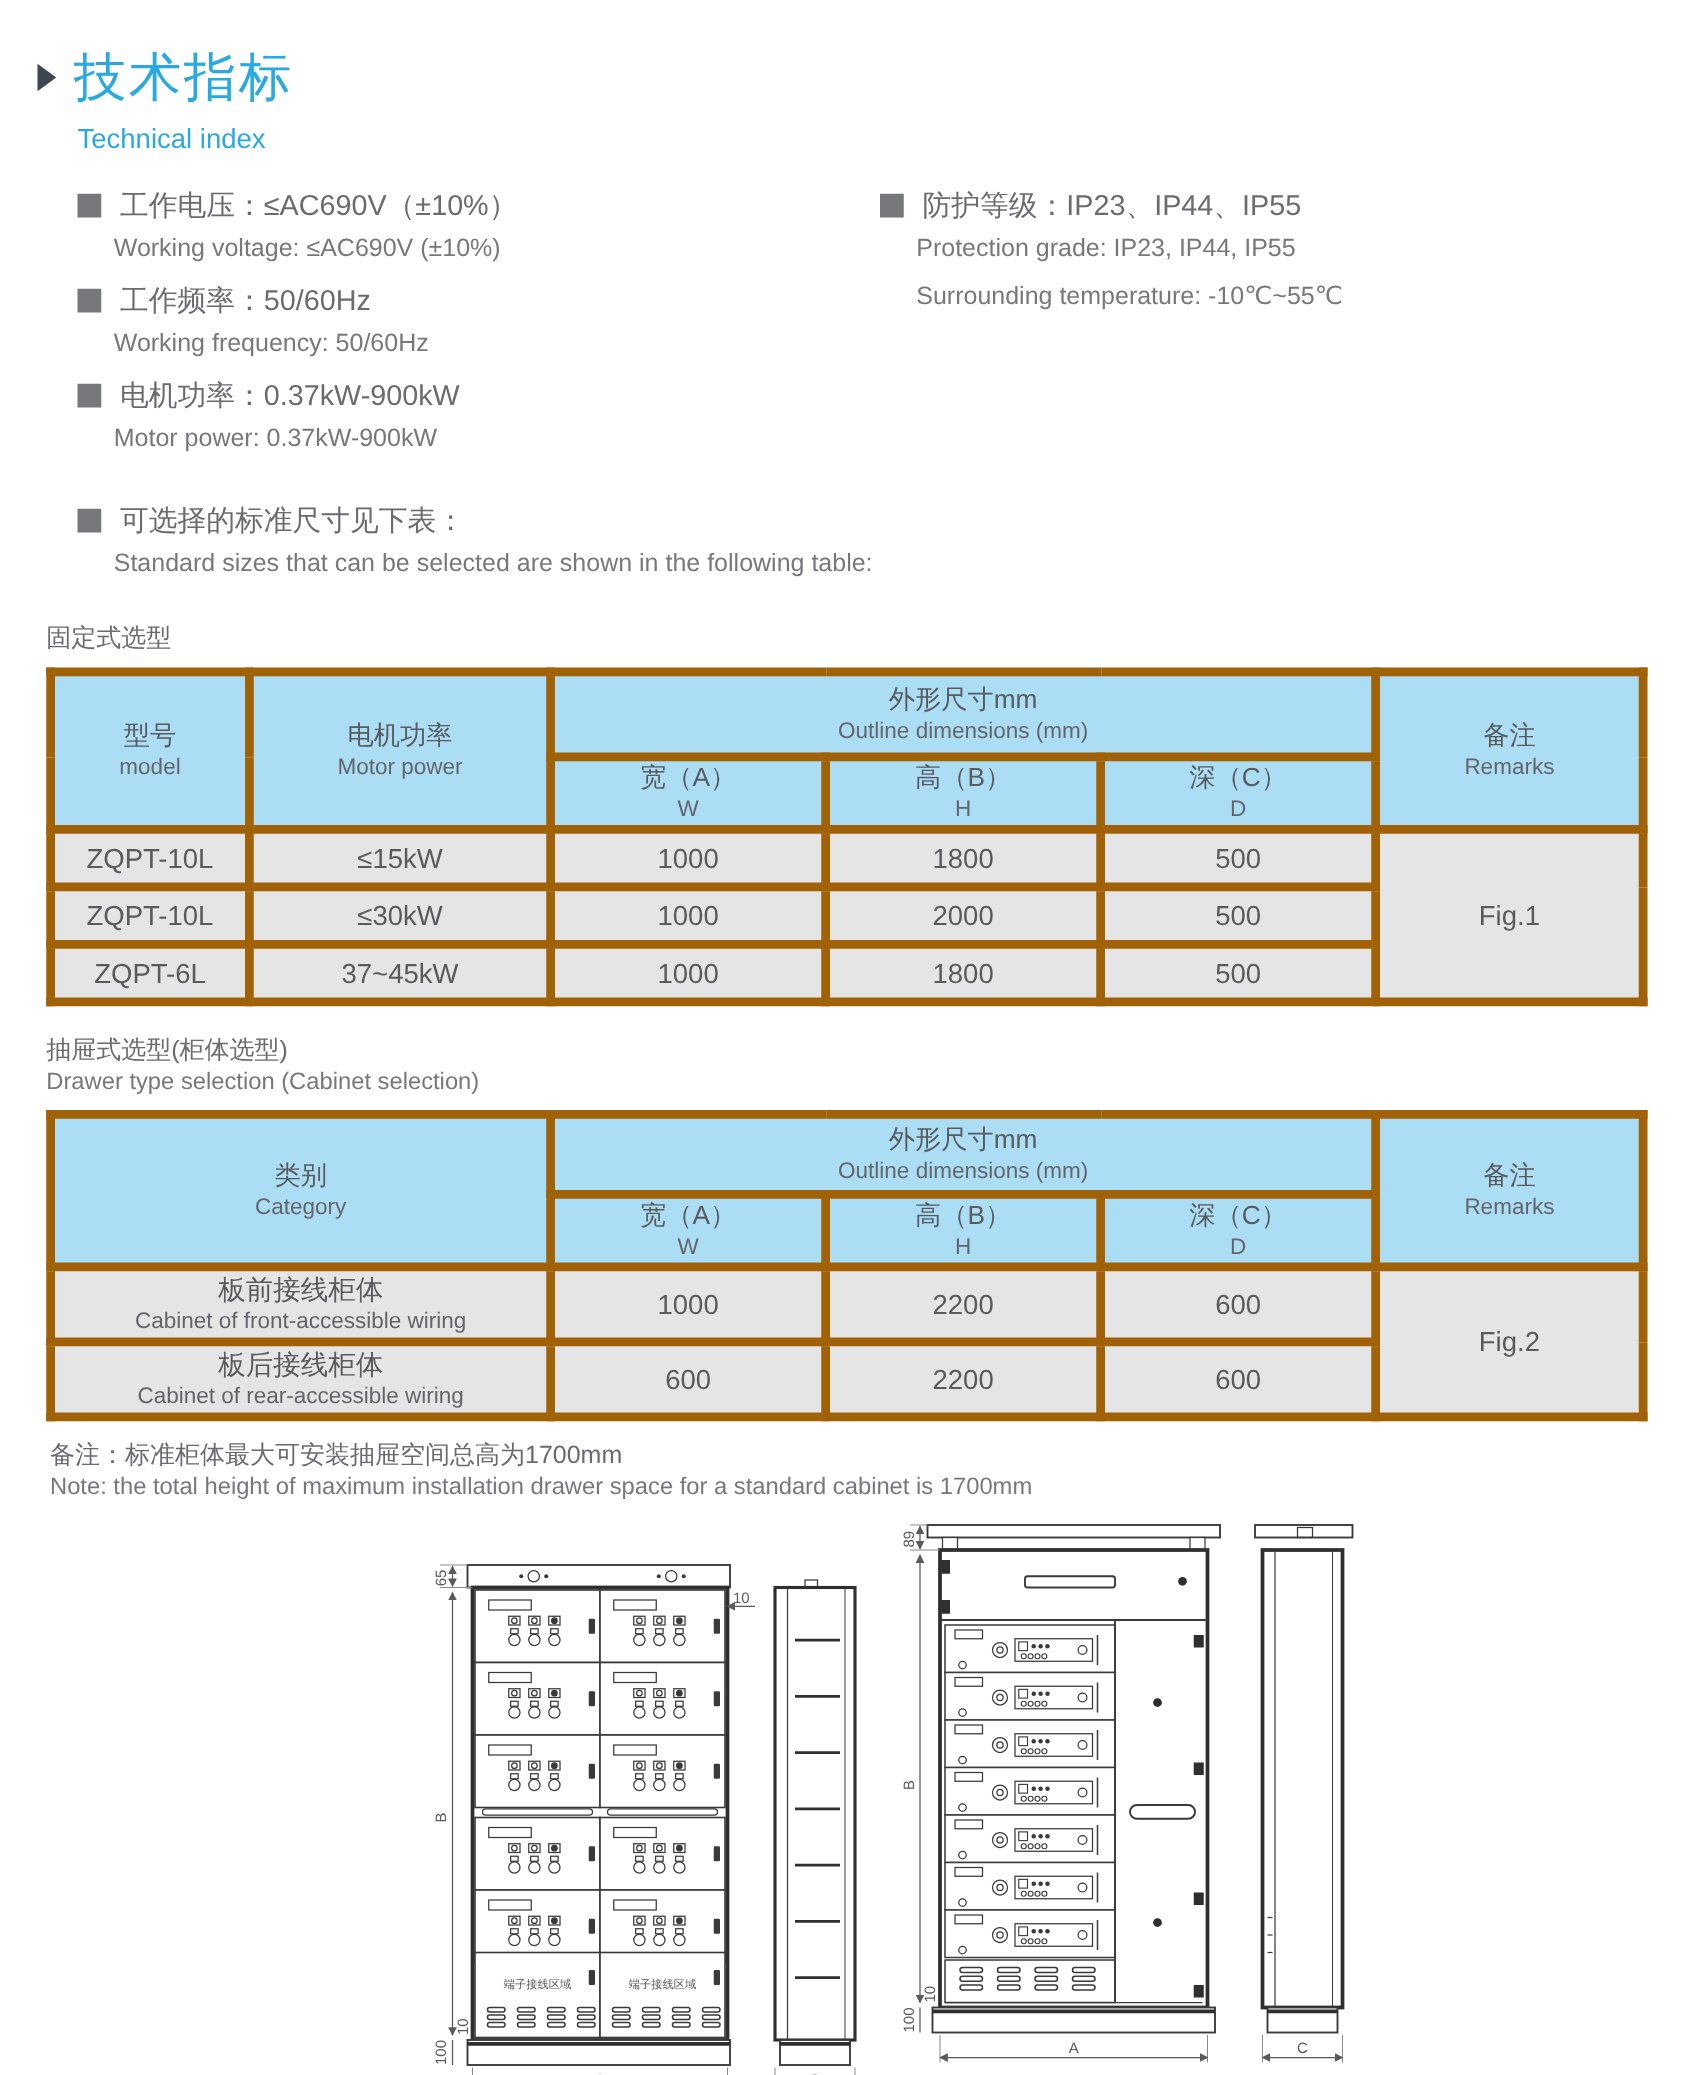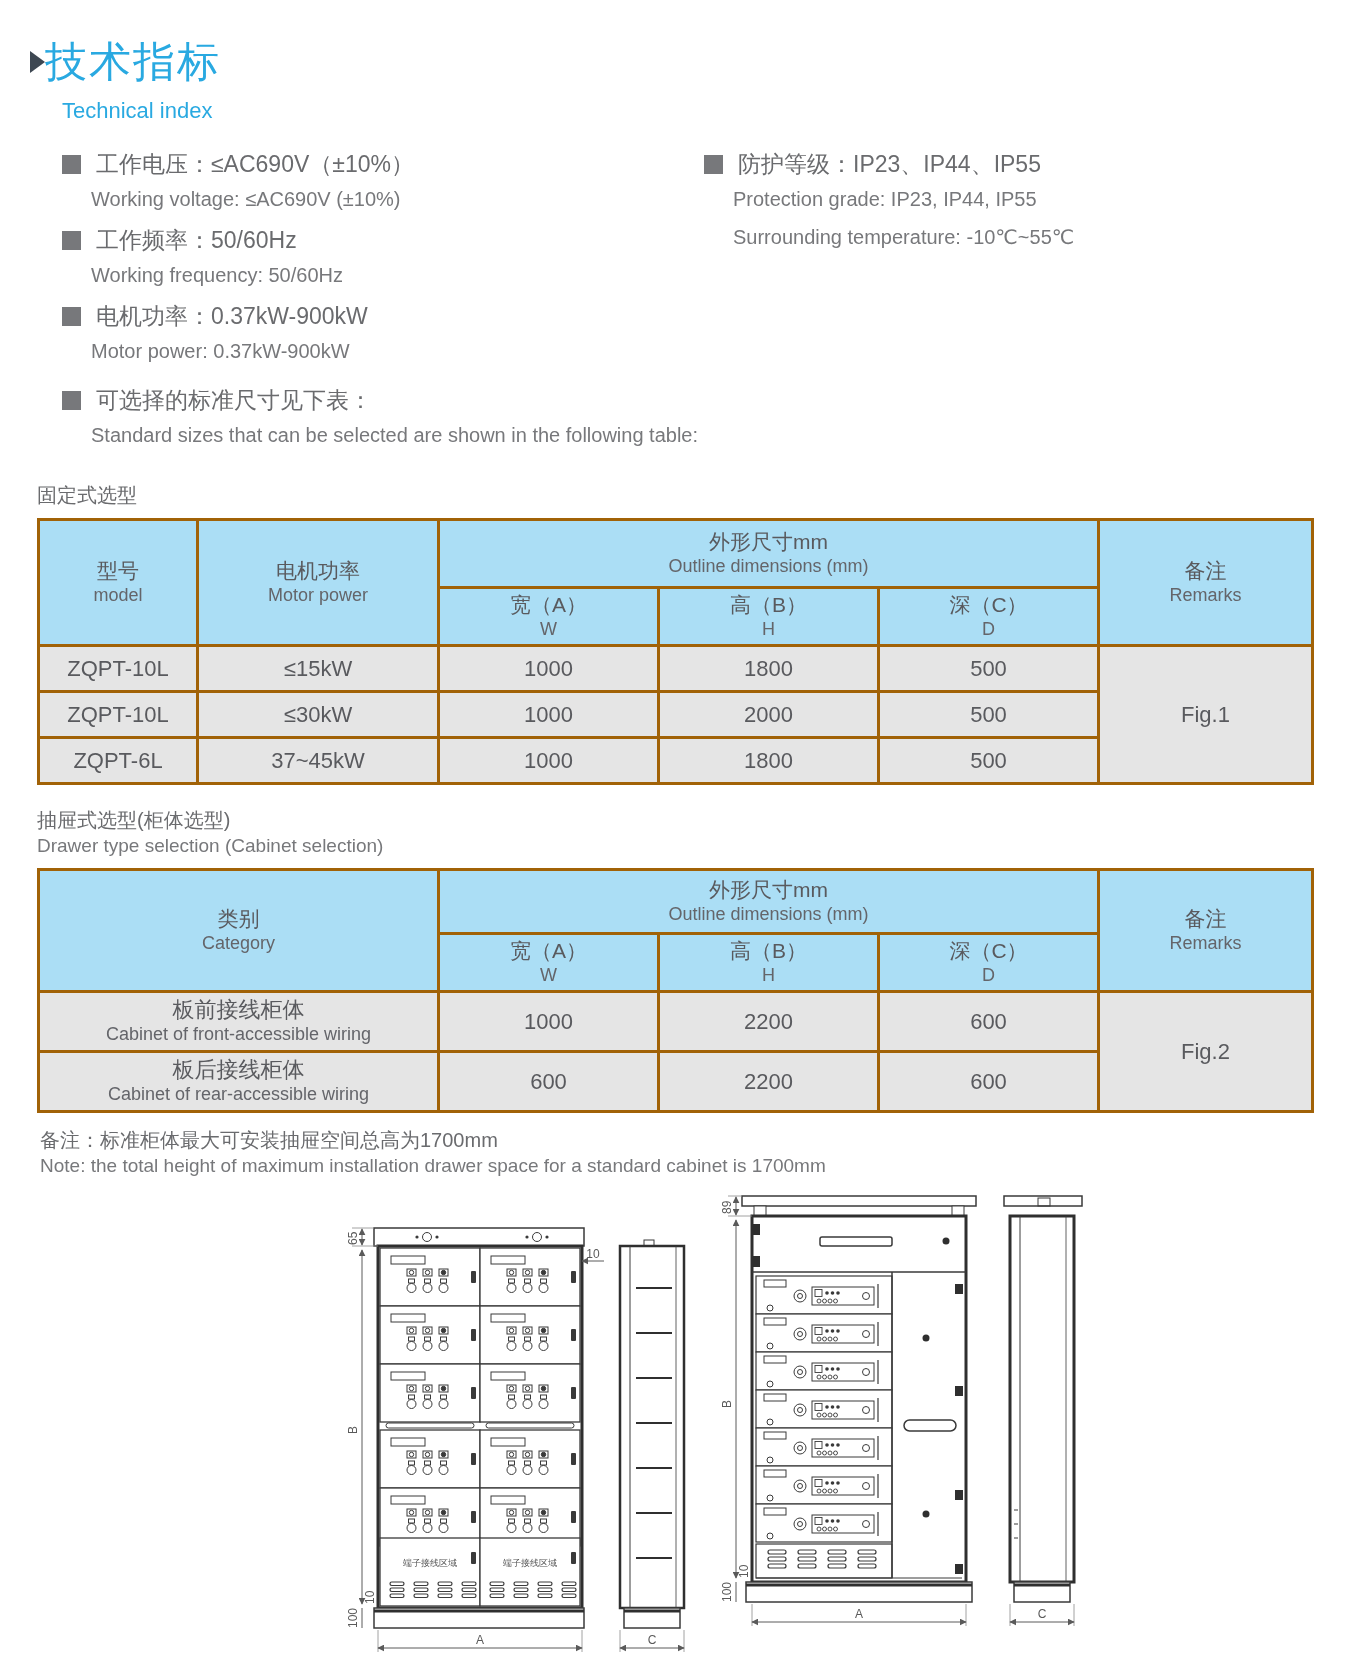--- a/index.html
+++ b/index.html
@@ -5,51 +5,51 @@
   * { box-sizing: border-box; margin: 0; padding: 0; }
   html, body { background: #ffffff; }
   body {
     width: 1357px; height: 1660px; position: relative; overflow: hidden;
     font-family: "Liberation Sans", "DejaVu Sans", sans-serif;
     color: #6a6b6e;
   }
 
   
   .page-header { margin: 34px 0 0 30px; }
-  .title-row { display: flex; align-items: center; }
+  .title-row { display: flex; align-items: center; gap: 14px; }
   .tri {
     width: 0; height: 0;
     border-top: 11px solid transparent; border-bottom: 11px solid transparent;
     border-left: 15px solid #3d4752;
   }
   .title-cn { font-size: 42px; color: #29a9e1; letter-spacing: 2px; }
   .title-en { font-size: 22px; color: #29a9e1; margin: 8px 0 0 32px; }
 
   
   .specs { display: flex; margin: 24px 0 0 62px; }
   .spec-col-left  { width: 642px; }
   .spec-col-right { flex: 1; }
   .spec-item { margin-bottom: 9px; }
-  .spec-item.gap-top { margin-top: 20px; }
+  .spec-item.gap-top { margin-top: 36px; }
   .spec-cn { display: flex; align-items: center; gap: 15px; font-size: 23px; color: #6a6b6e; line-height: 32px; }
   .bullet { width: 19px; height: 19px; background: #77787b; flex: 0 0 auto; }
   .spec-en { margin: 6px 0 12px 29px; font-size: 20px; color: #77787b; line-height: 26px; }
 
   
   .tbl-caption { margin: 22px 0 0 37px; }
   .cap-cn { font-size: 20px; color: #6a6b6e; line-height: 26px; }
   .cap-en { font-size: 19px; color: #77787b; line-height: 25px; }
 
   
   table.spec-table {
     border-collapse: collapse; table-layout: fixed;
     width: 1274px; margin: 10px 0 0 37px;
   }
   table.spec-table th, table.spec-table td {
-    border: 3px solid #a16207; text-align: center; vertical-align: middle;
+    border: 7px solid #a16207; text-align: center; vertical-align: middle;
     font-weight: normal; color: #595a5e;
   }
   table.spec-table th { background: #abdef5; }
   table.spec-table td { background: #e5e5e5; font-size: 22px; }
   .hdr-cn { font-size: 21px; line-height: 26px; }
   .hdr-en { font-size: 18px; line-height: 23px; color: #64656a; }
   .t1 .row1 th { height: 68px; }
   .t1 .row2 th { height: 58px; }
   .t1 td { height: 46px; }
   .t2 .row1 th { height: 64px; }

